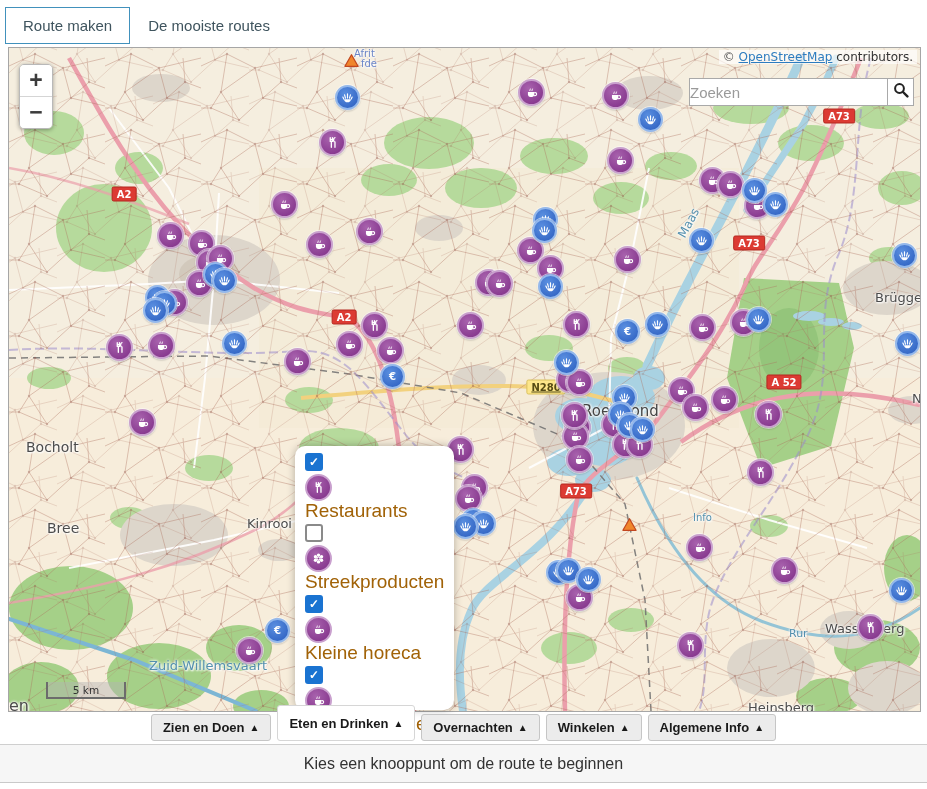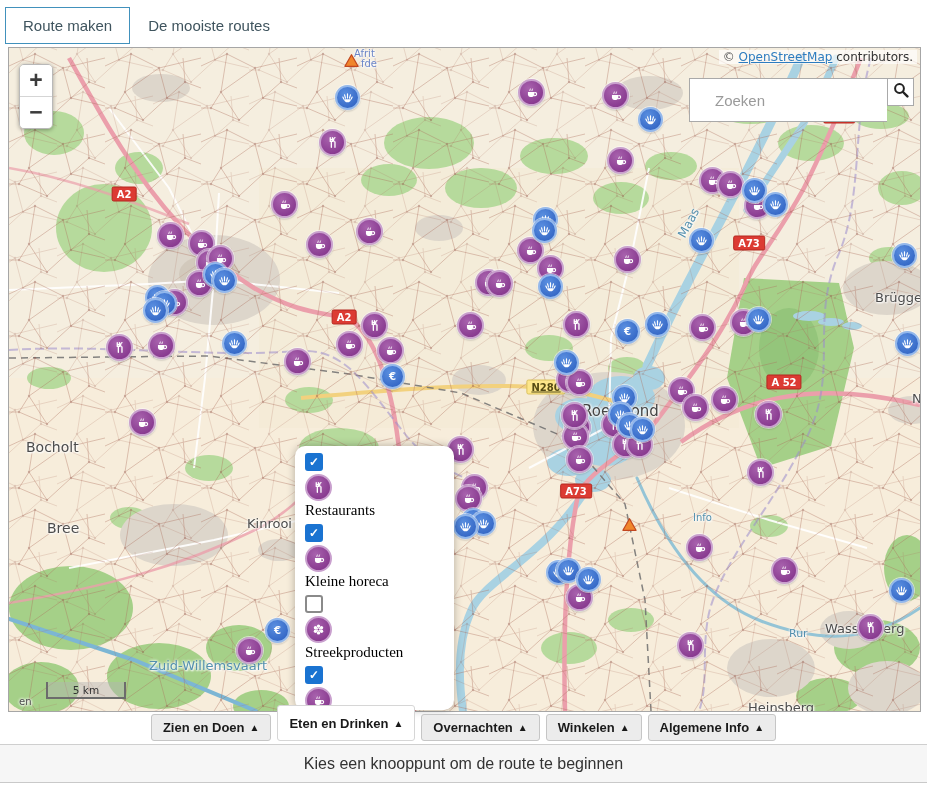--- a/index.html
+++ b/index.html
@@ -34,21 +34,21 @@
   .shield.red{background:#dc3b33;color:#fff;border:1px solid #b42820;}
   .shield.yellow{background:#fde68a;color:#554a14;border:1px solid #d9c05e;text-decoration:underline;}
   
   #zoomctl{position:absolute;left:10px;top:16px;width:32px;z-index:5;border-radius:5px;overflow:hidden;
            border:1px solid #b9b9b9;box-shadow:0 1px 4px rgba(0,0,0,.35);}
   .zbtn{width:32px;height:31px;background:#fff;font-weight:bold;font-size:23px;color:#3c3c3c;
         display:flex;align-items:center;justify-content:center;cursor:pointer;}
   .zbtn + .zbtn{border-top:1px solid #d5d5d5;}
   
   #searchbox{position:absolute;left:680px;top:30px;display:flex;z-index:5;}
-  #searchbox input{width:198px;height:44px;border:1px solid #a9a9a9;border-right:none;padding:0 25px;
+  #searchbox input{width:198px;height:28px;border:1px solid #a9a9a9;border-right:none;padding:0 0;
                    font-size:15px;color:#333;box-sizing:border-box;outline:none;background:#fff;
                    font-family:"Liberation Sans",sans-serif;}
   #searchbox input::placeholder{color:#9a9a9a;}
   #searchbtn{width:27px;height:28px;background:#fff;border:1px solid #a9a9a9;display:flex;
              align-items:center;justify-content:center;cursor:pointer;box-sizing:border-box;}
   
   #attrib{position:absolute;right:3px;top:2px;font-size:12px;z-index:5;background:rgba(255,255,255,.65);
           padding:0 4px;font-family:"DejaVu Sans",sans-serif;}
   #attrib .cpy{color:#555;}
   #attrib a{color:#2d7cbf;text-decoration:underline;cursor:pointer;}
@@ -63,21 +63,21 @@
                border-radius:10px 10px 10px 10px;box-shadow:0 0 8px rgba(0,0,0,.28);z-index:6;
                padding:7px 0 0 10px;box-sizing:border-box;}
   .fitem{display:flex;flex-direction:column;align-items:flex-start;margin-bottom:5px;}
   .cb{width:14px;height:14px;border:2px solid #8a8a8a;border-radius:3px;background:#fff;
       display:inline-flex;align-items:center;justify-content:center;cursor:pointer;margin-bottom:2px;}
   .cb.on{background:#1a73d1;border-color:#1a73d1;}
   .cb.on::after{content:"✓";color:#fff;font-weight:bold;font-size:12px;line-height:1;}
   .picon{width:23px;height:23px;border-radius:50%;background:radial-gradient(circle at 38% 32%,#a862ad,#7e2d86);
          border:2px solid #c9a0ce;display:flex;align-items:center;justify-content:center;margin:1px 0 1px;}
   .picon svg{width:17px;height:17px;display:block;}
-  .flabel{font-size:15px;color:#000000;line-height:17px;font-family:Liberation Serif, serif;}
+  .flabel{font-size:19px;color:#a16207;line-height:17px;}
   
   #catbar{position:absolute;left:0;right:0;top:714px;display:flex;justify-content:center;gap:6px;
           align-items:flex-start;z-index:7;}
   .cat{height:27px;background:#ececec;border:1px solid #c6c6c6;border-radius:3px;padding:0 11px;
        font-family:"Liberation Sans",sans-serif;font-weight:bold;font-size:13px;color:#1a1a1a;
        display:flex;align-items:center;gap:5px;cursor:pointer;}
   .cat .arr{font-size:10px;}
   .cat.active{background:#fff;border-color:#d6d6d6;height:36px;margin-top:-9px;}
   
   #statusbar{position:absolute;left:0;right:0;top:744px;height:37px;background:#f6f6f6;
@@ -237,21 +237,21 @@
         <span class="lbl city" style="left: 573px; top: 354px; font-size: 15px;">Roermond</span>
         <span class="lbl place" style="left: 866px; top: 242px; font-size: 13px;">Brüggen</span>
         <span class="lbl place" style="left: 816px; top: 573px; font-size: 13px;">Wassenberg</span>
         <span class="lbl place" style="left: 739px; top: 652px; font-size: 13px;">Heinsberg</span>
         <span class="lbl water" style="left: 140px; top: 610px; font-size: 13px;">Zuid-Willemsvaart</span>
         <span class="lbl water" style="left: 664px; top: 168px; font-size: 12px; transform: rotate(-62deg);">Maas</span>
         <span class="lbl water" style="left: 684px; top: 464px; font-size: 10px;">Info</span>
         <span class="lbl water" style="left: 780px; top: 579px; font-size: 11px;">Rur</span>
         <span class="lbl fragment" style="left: 345px; top: 0px; font-size: 10px;">Afrit</span>
         <span class="lbl fragment" style="left: 352px; top: 10px; font-size: 10px;">fde</span>
-        <span class="lbl place" style="left: 10px; top: 648px; font-size: 10px;">en</span>
+        <span class="lbl place" style="left: 0px; top: 648px; font-size: 16px;">en</span>
         <span class="lbl place" style="left: 903px; top: 343px; font-size: 13px;">N</span>
       </div>
     <div id="shields">
         <span class="shield red" style="left: 115px; top: 146px;">A2</span>
         <span class="shield red" style="left: 335px; top: 269px;">A2</span>
         <span class="shield red" style="left: 830px; top: 68px;">A73</span>
         <span class="shield red" style="left: 740px; top: 195px;">A73</span>
         <span class="shield red" style="left: 567px; top: 443px;">A73</span>
         <span class="shield red" style="left: 775px; top: 334px;">A 52</span>
         <span class="shield yellow" style="left: 537px; top: 339px;">N280</span>
@@ -914,47 +914,47 @@
     <div class="fitem">
       <span class="cb on"></span>
       <span class="picon">
           <svg viewBox="0 0 22 22">
             <path d="M8.1,4.8v4.8 M10.9,4.8v4.8 M8.1,7.2h2.8 M9.5,9.6V17.2 M14.2,4.8c-1.2,0.2-1.8,1.6-1.8,3.3c0,1.5,0.6,2.3,1.8,2.3V17.2" stroke="#fff" stroke-width="1.7" fill="none" stroke-linecap="round"></path>
           </svg>
         </span>
       <span class="flabel">Restaurants</span>
     </div>
     <div class="fitem">
-      <span class="cb on"></span>
-      <span class="picon">
-          <svg viewBox="0 0 22 22">
-            <path d="M6.4,10.4h8.2v3a3.3,3.3 0 0 1 -3.3,3.3h-1.6a3.3,3.3 0 0 1 -3.3,-3.3z" fill="#fff"></path>
-            <path d="M14.6,11.2h1.2a1.9,1.9 0 0 1 0,3.8h-1.4" stroke="#fff" stroke-width="1.4" fill="none"></path>
-            <path d="M8.7,8.5c0,-1 0.9,-1 0.9,-2 M11.5,8.5c0,-1 0.9,-1 0.9,-2" stroke="#fff" stroke-width="1.2" fill="none" stroke-linecap="round"></path>
-          </svg>
-        </span>
-      <span class="flabel">Kleine horeca</span>
-    </div>
-    <div class="fitem">
       <span class="cb"></span>
       <span class="picon">
           <svg viewBox="0 0 22 22">
             <g fill="#fff">
               <circle cx="11" cy="6.6" r="2.2"></circle>
               <circle cx="14.9" cy="8.8" r="2.2"></circle>
               <circle cx="14.9" cy="13.2" r="2.2"></circle>
               <circle cx="11" cy="15.4" r="2.2"></circle>
               <circle cx="7.1" cy="13.2" r="2.2"></circle>
               <circle cx="7.1" cy="8.8" r="2.2"></circle>
               <circle cx="11" cy="11" r="2.6"></circle>
             </g>
             <circle cx="11" cy="11" r="1.3" fill="#8f3f94"></circle>
           </svg>
         </span>
       <span class="flabel">Streekproducten</span>
+    </div>
+    <div class="fitem">
+      <span class="cb on"></span>
+      <span class="picon">
+          <svg viewBox="0 0 22 22">
+            <path d="M6.4,10.4h8.2v3a3.3,3.3 0 0 1 -3.3,3.3h-1.6a3.3,3.3 0 0 1 -3.3,-3.3z" fill="#fff"></path>
+            <path d="M14.6,11.2h1.2a1.9,1.9 0 0 1 0,3.8h-1.4" stroke="#fff" stroke-width="1.4" fill="none"></path>
+            <path d="M8.7,8.5c0,-1 0.9,-1 0.9,-2 M11.5,8.5c0,-1 0.9,-1 0.9,-2" stroke="#fff" stroke-width="1.2" fill="none" stroke-linecap="round"></path>
+          </svg>
+        </span>
+      <span class="flabel">Kleine horeca</span>
     </div>
     <div class="fitem">
       <span class="cb on"></span>
       <span class="picon">
           <svg viewBox="0 0 22 22">
             <path d="M6.4,10.4h8.2v3a3.3,3.3 0 0 1 -3.3,3.3h-1.6a3.3,3.3 0 0 1 -3.3,-3.3z" fill="#fff"></path>
             <path d="M14.6,11.2h1.2a1.9,1.9 0 0 1 0,3.8h-1.4" stroke="#fff" stroke-width="1.4" fill="none"></path>
             <path d="M8.7,8.5c0,-1 0.9,-1 0.9,-2 M11.5,8.5c0,-1 0.9,-1 0.9,-2" stroke="#fff" stroke-width="1.2" fill="none" stroke-linecap="round"></path>
           </svg>
         </span>

